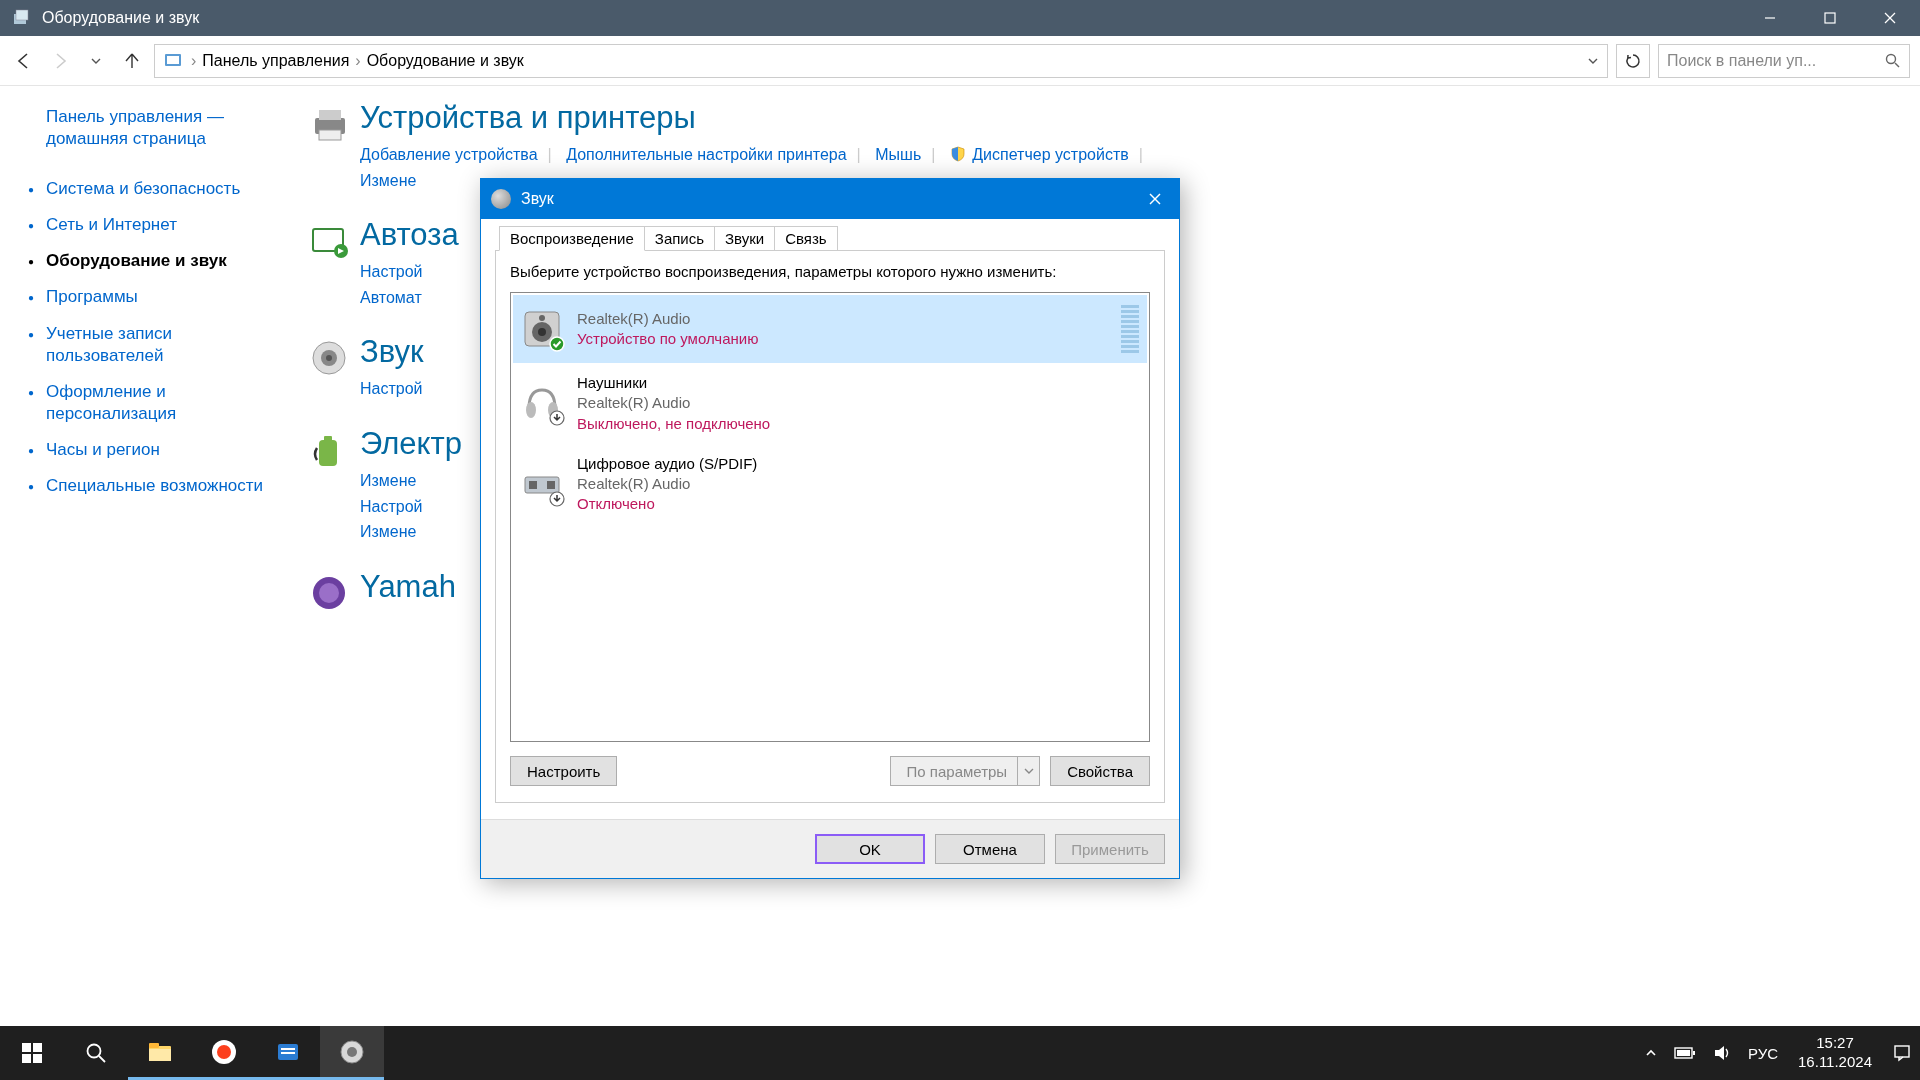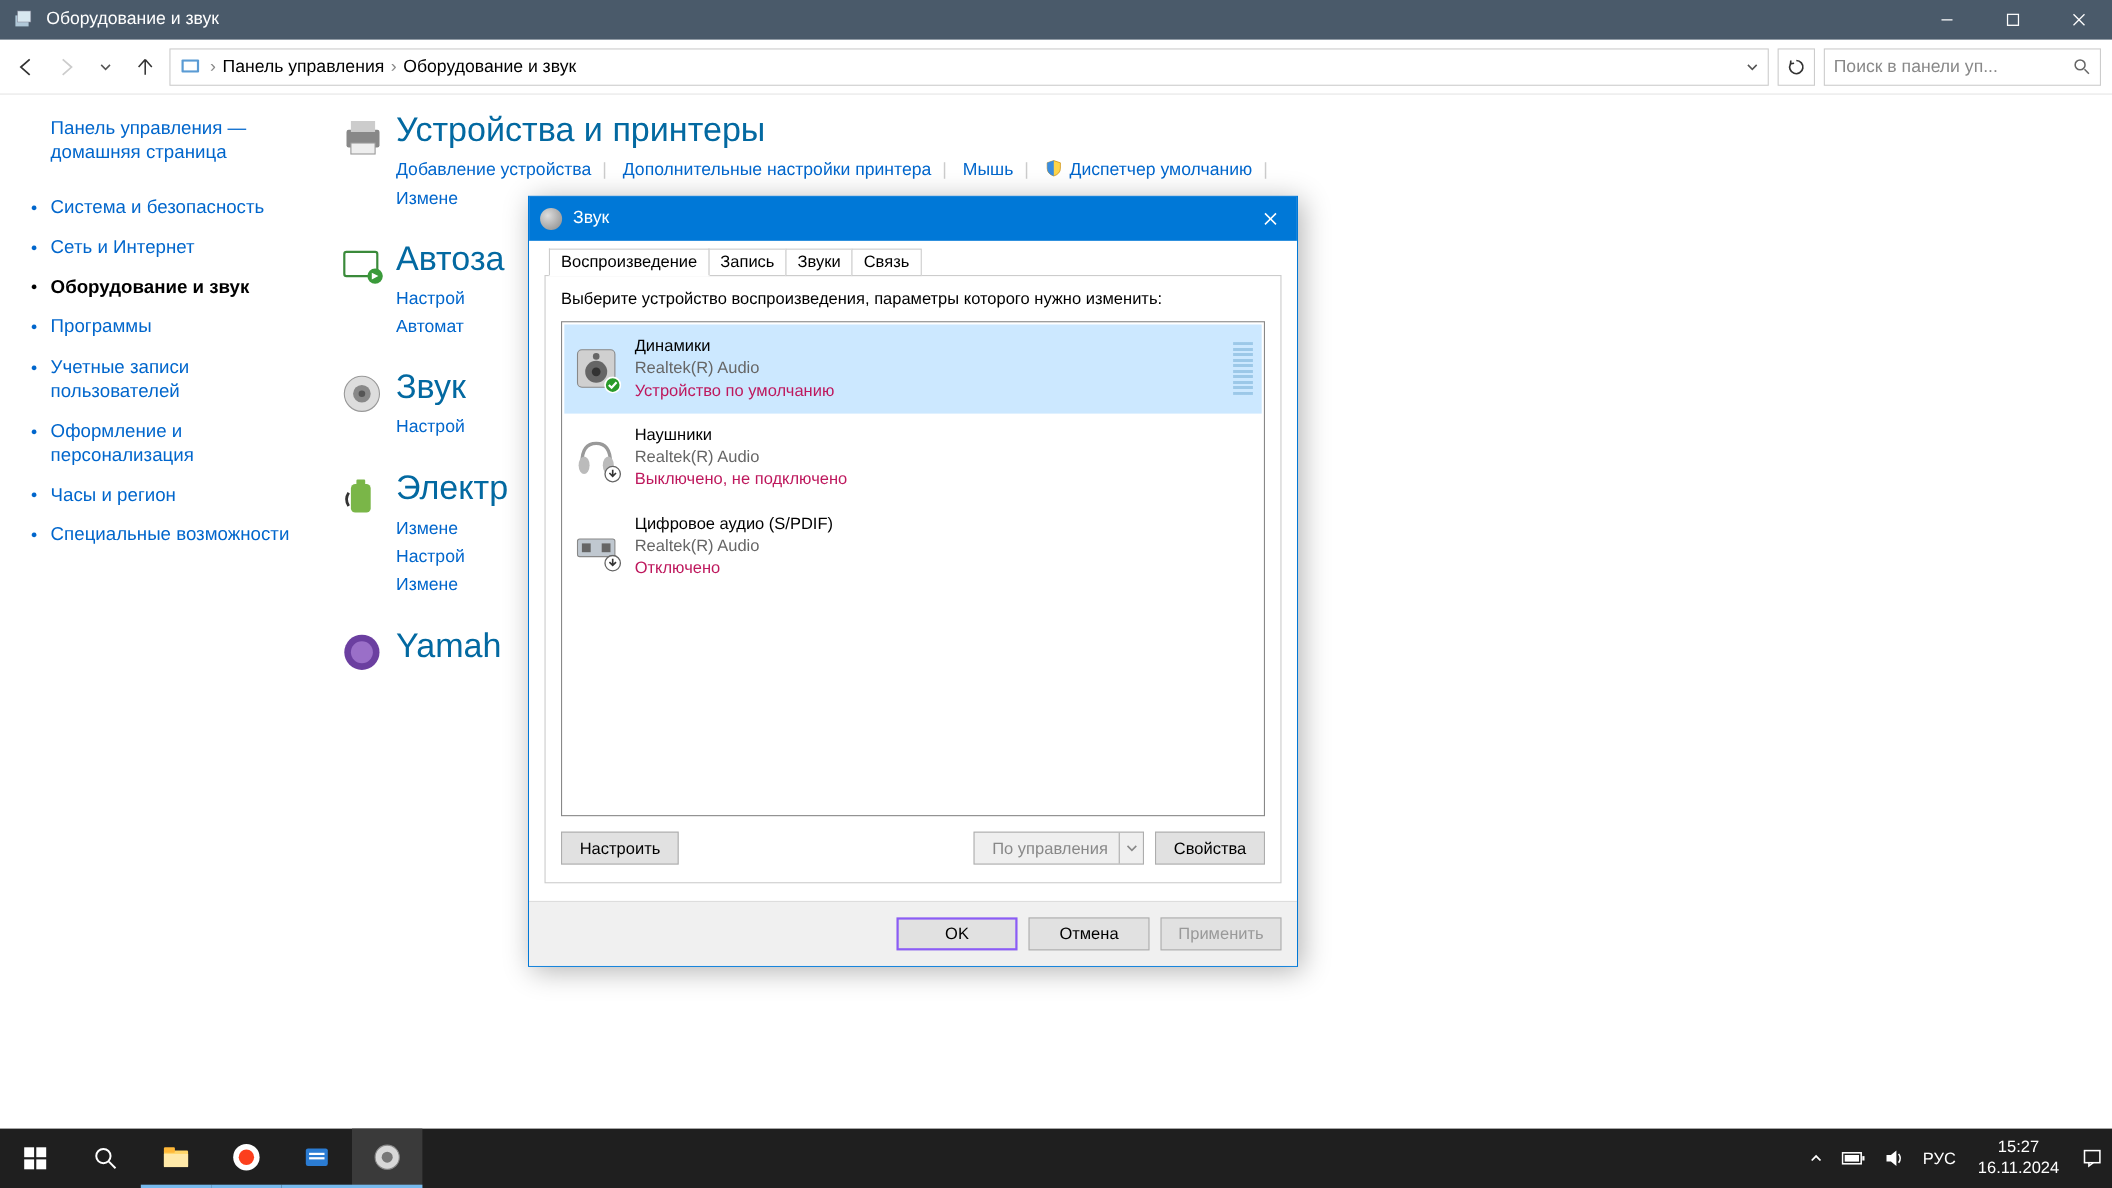--- a/index.html
+++ b/index.html
@@ -194,21 +194,21 @@
       <div class="catbody">
         <div class="cathead">Устройства и принтеры</div>
         <div class="catlinks">
           <span class="lnk">Добавление устройства</span><span class="pipe">|</span>
           <span class="lnk">Дополнительные настройки принтера</span><span class="pipe">|</span>
           <span class="lnk">Мышь</span><span class="pipe">|</span>
           <span class="shield"><svg width="16" height="16">
                 <path d="M8 1 L14 3 L14 8 Q14 13 8 15 Q2 13 2 8 L2 3 Z" fill="#ffd54a" stroke="#c88700" stroke-width="0.6"></path>
                 <path d="M8 1 L8 15 Q2 13 2 8 L2 3 Z" fill="#3b8de0"></path>
               </svg></span>
-          <span class="lnk">Диспетчер умолчанию</span><span class="pipe">|</span><br>
+          <span class="lnk">Диспетчер устройств</span><span class="pipe">|</span><br>
           <span class="lnk">Измене</span>
         </div>
       </div>
     </div>
 
     <div class="catrow">
       <div class="caticon">
           <svg width="42" height="42">
             <rect x="4" y="8" width="30" height="22" rx="2" fill="#fff" stroke="#3a8a3a" stroke-width="2"></rect>
             <circle cx="32" cy="30" r="7" fill="#3a9a3a"></circle>
@@ -301,21 +301,20 @@
                 <circle cx="21" cy="24" r="10" fill="#666"></circle>
                 <circle cx="21" cy="24" r="4" fill="#333"></circle>
                 <circle cx="21" cy="10" r="3" fill="#666"></circle>
               </svg>
             <svg width="16" height="16" style="position:absolute;bottom:-2px;right:-2px">
                 <circle cx="8" cy="8" r="7" fill="#2a9a2a" stroke="#fff" stroke-width="1.5"></circle>
                 <path d="M4.5 8 L7 10.5 L11.5 5.5" fill="none" stroke="#fff" stroke-width="2"></path>
               </svg>
           </div>
           <div class="devinfo">
-            <div class="dn">Динамики</div>
             <div class="dd">Realtek(R) Audio</div>
             <div class="ds">Устройство по умолчанию</div>
           </div>
           <div class="meter"></div>
         </div>
         <div class="dev">
           <div class="devicon">
             <svg width="42" height="42">
                 <path d="M8 26 Q8 8 21 8 Q34 8 34 26" fill="none" stroke="#999" stroke-width="3"></path>
                 <ellipse cx="10" cy="28" rx="5" ry="8" fill="#bbb"></ellipse>
@@ -348,21 +347,21 @@
             <div class="dn">Цифровое аудио (S/PDIF)</div>
             <div class="dd">Realtek(R) Audio</div>
             <div class="ds">Отключено</div>
           </div>
         </div>
       </div>
       <div class="btnrow">
         <button class="btn">Настроить</button>
         <div style="flex:1"></div>
         <div class="btn disabled combobtn">
-          <span>По управления</span>
+          <span>По параметры</span>
           <span class="caret">
               <svg width="10" height="10">
                 <path d="M1 3 L5 7 L9 3" fill="none" stroke="#888" stroke-width="1.4"></path>
               </svg>
             </span>
         </div>
         <button class="btn">Свойства</button>
       </div>
     </div>
   </div>

